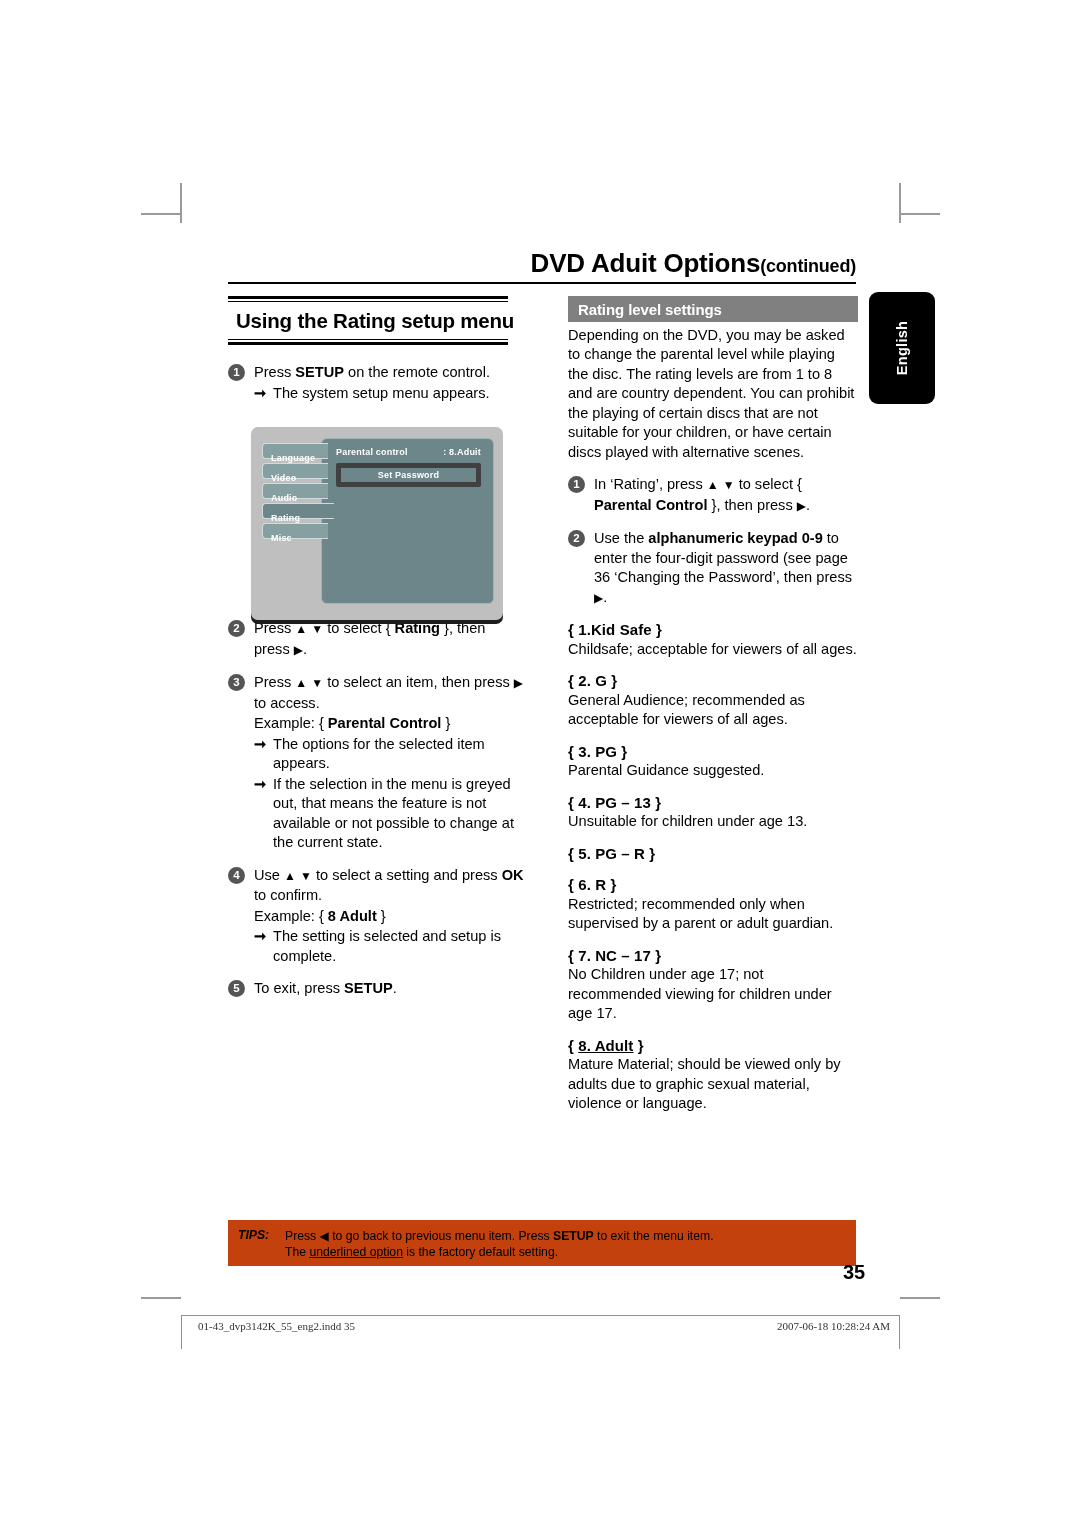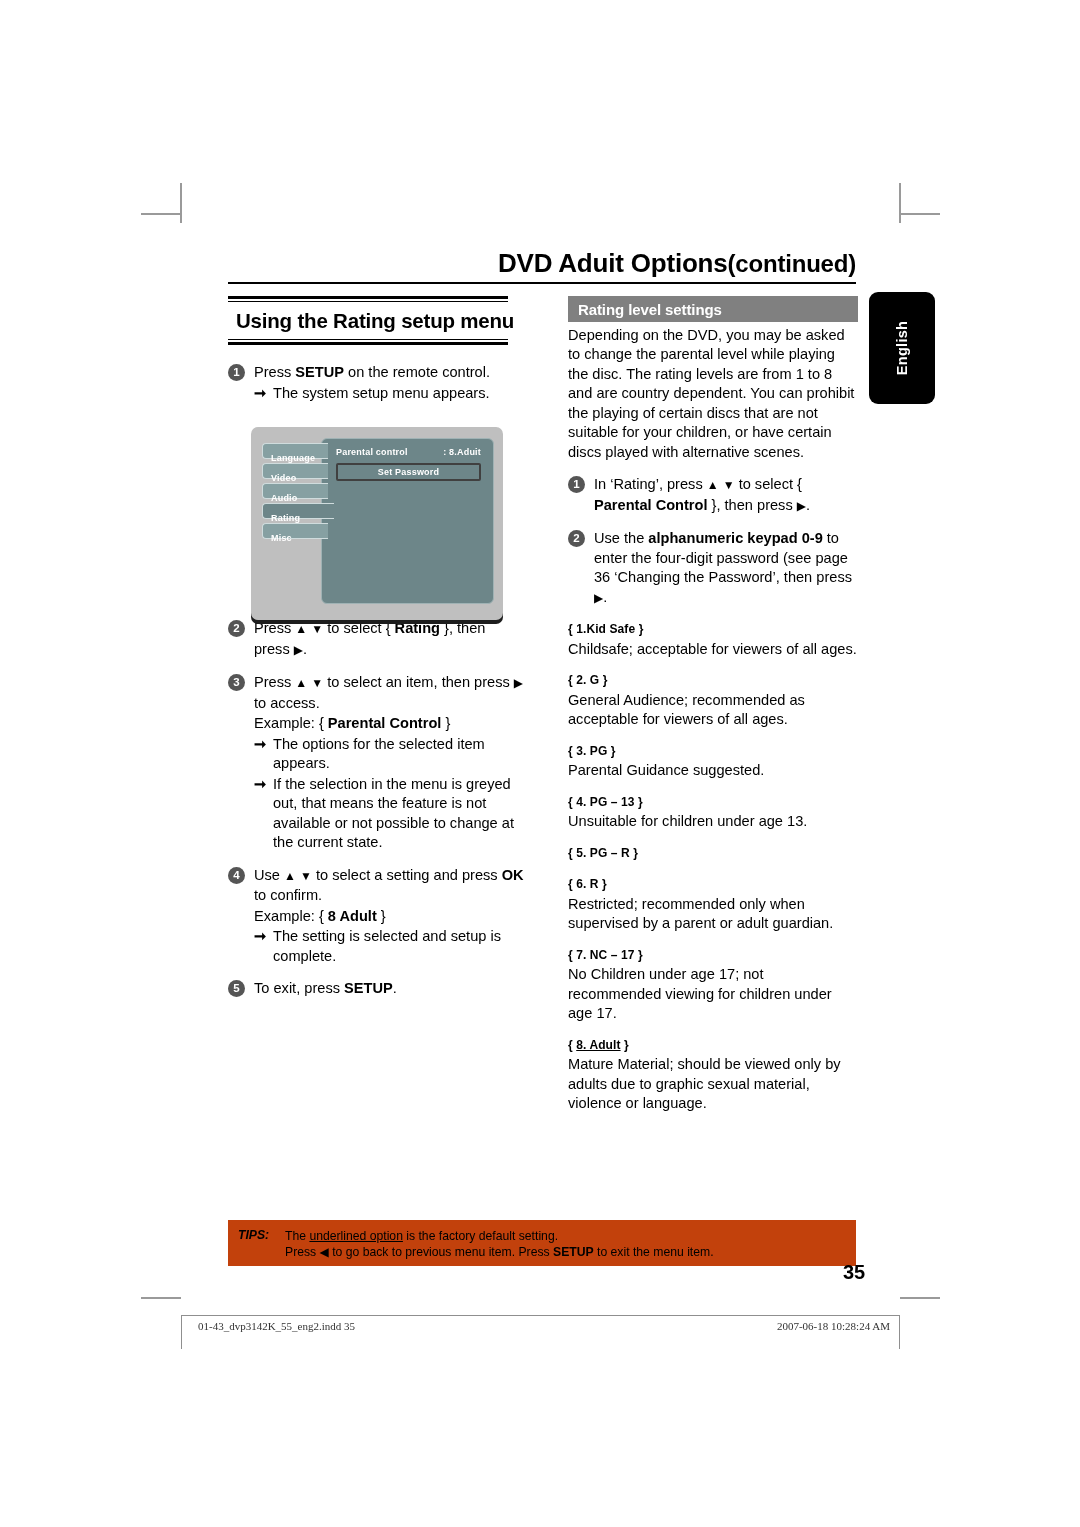--- a/index.html
+++ b/index.html
@@ -33,21 +33,21 @@
     left: 228px;
     top: 248px;
     width: 628px;
     text-align: right;
     font-size: 26px;
     font-weight: bold;
     letter-spacing: -0.2px;
     white-space: nowrap;
   }
   #head-title .cont {
-    font-size: 24px;
+    font-size: 18px;
     font-weight: bold;
     text-align: center;
   }
   #head-rule {
     position: absolute;
     left: 228px;
     top: 282px;
     width: 628px;
     height: 2px;
     background: #000;
@@ -182,21 +182,21 @@
     letter-spacing: 0.2px;
   }
   #osd-row .val { float: right; }
   #osd-btn {
     position: absolute;
     left: 14px;
     top: 24px;
     right: 12px;
     height: 14px;
     background: #6d8689;
-    border: 2px solid #404040;
+    border: 5px solid #404040;
     border-radius: 2px;
     color: #ffffff;
     font-size: 9px;
     font-weight: bold;
     line-height: 14px;
     text-align: center;
     letter-spacing: 0.2px;
   }
 
   
@@ -231,21 +231,21 @@
     border-radius: 50%;
     background: #555555;
     color: #ffffff;
     font-size: 11.5px;
     font-weight: bold;
     text-align: center;
     line-height: 17px;
   }
   .lvl { margin-top: 12px; }
   .lvl-title {
-    font-size: 12px;
+    font-size: 15px;
     font-weight: bold;
     letter-spacing: 0.1px;
   }
   .lvl-title .u { text-decoration: underline; }
   .lvl-desc { margin-top: 0px; }
 
   
   #lang-tab {
     position: absolute;
     left: 869px;
@@ -489,22 +489,22 @@
     </div>
   </div>
 
   <div id="lang-tab">
     <span class="txt">English</span>
   </div>
 
   <div id="tips">
     <div id="tips-label">TIPS:</div>
     <div id="tips-body">
+      <div>Press <span class="tri">◀</span> to go back to previous menu item. Press <b>SETUP</b> to exit the menu item.</div>
       <div>The <span class="u">underlined option</span> is the factory default setting.</div>
-      <div>Press <span class="tri">◀</span> to go back to previous menu item. Press <b>SETUP</b> to exit the menu item.</div>
     </div>
   </div>
 
   <div id="page-no">35</div>
 
   <div id="foot-rule"></div>
   <div id="foot-left-bar"></div>
   <div id="foot-right-bar"></div>
   <div id="foot-file">01-43_dvp3142K_55_eng2.indd   35</div>
   <div id="foot-date">2007-06-18   10:28:24 AM</div>

